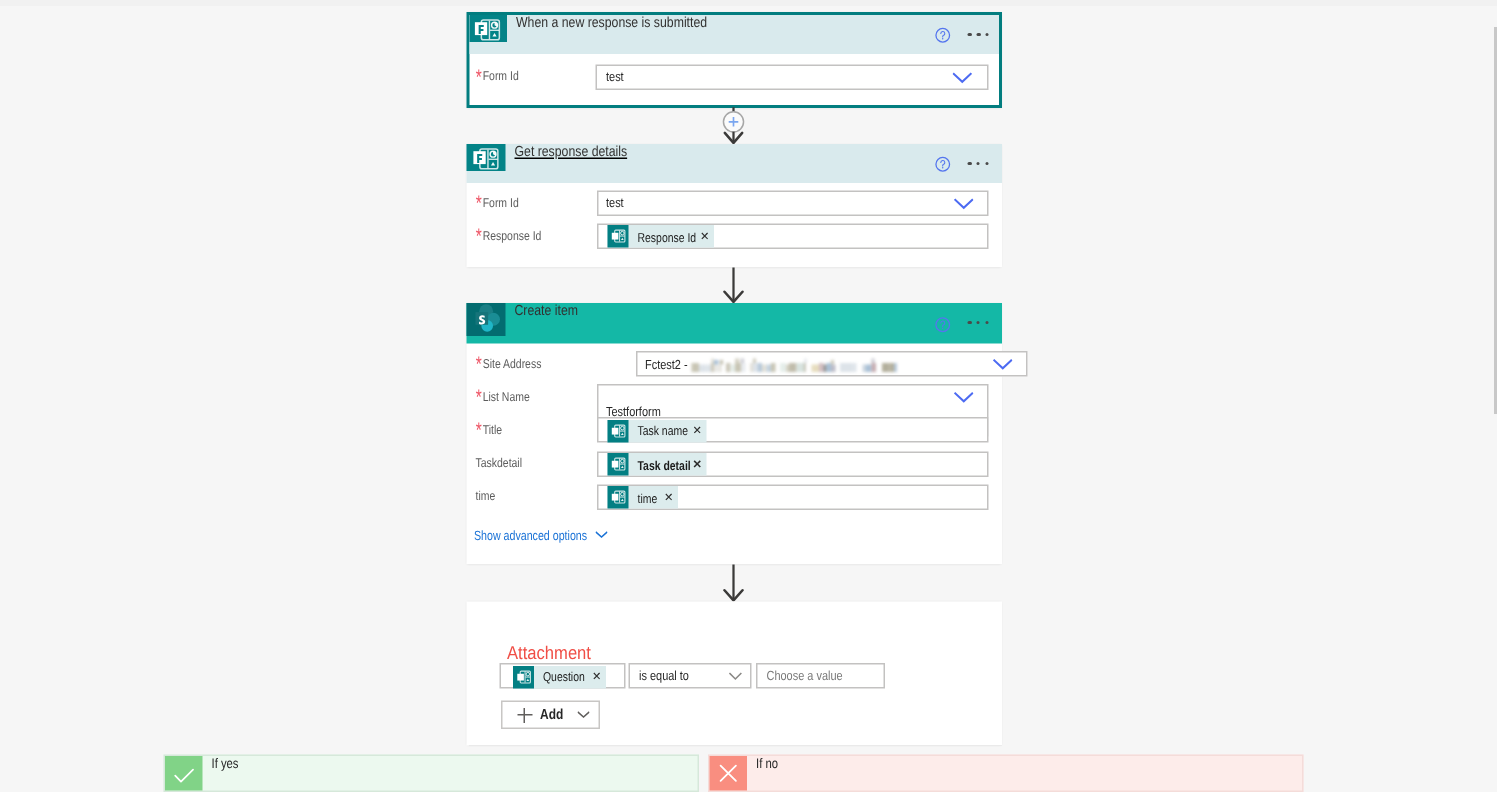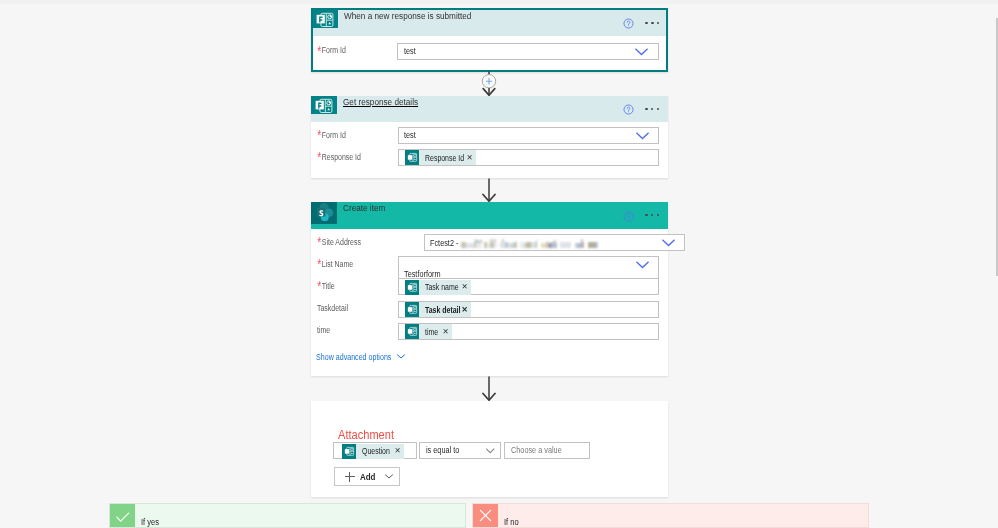--- a/index.html
+++ b/index.html
@@ -40,21 +40,21 @@
   .token{position:absolute;display:flex;align-items:center;height:15px;background:#dceced;}
   .token .tkicon{width:14px;height:15px;flex:0 0 14px;background:#037f83;display:flex;align-items:center;justify-content:center;}
   .token .tklabel{font-size:8.6px;color:#1b1b1b;margin:0 0 0 6px;white-space:nowrap;display:inline-block;transform:scaleX(0.81);transform-origin:left center;}
   .token .tkx{font-size:7.5px;color:#2b2b2b;padding-right:3.6px;padding-left:3.6px;line-height:1;font-family:"Liberation Sans",sans-serif;}
 
   
   .conn{position:absolute;}
 
   
   .branch{position:absolute;box-sizing:border-box;}
-  .branch .bhead{position:absolute;left:0;top:0;display:flex;align-items:flex-end;}
+  .branch .bhead{position:absolute;left:0;top:0;display:flex;align-items:flex-start;}
   .branch .bicon{width:26px;height:26px;display:flex;align-items:center;justify-content:center;}
   .branch .blabel{font-size:9.2px;color:#262626;margin-left:6px;display:inline-block;transform:scaleX(0.82);transform-origin:left center;white-space:nowrap;}
 
   .adv{position:absolute;display:flex;align-items:center;}
   .adv span{font-size:8.9px;color:#1a72d6;display:inline-block;width:75.5px;transform:scaleX(0.80);transform-origin:left center;white-space:nowrap;}
 
   .addbtn{position:absolute;box-sizing:border-box;border:1px solid #c8c6c4;background:#fff;display:flex;align-items:center;gap:5px;padding-left:10px;}
   .addbtn .plus{position:relative;width:10px;height:10px;flex:0 0 10px;}
   .addbtn .plus:before,.addbtn .plus:after{content:"";position:absolute;background:#605e5c;}
   .addbtn .plus:before{left:4.5px;top:0;width:1.1px;height:10px;}

